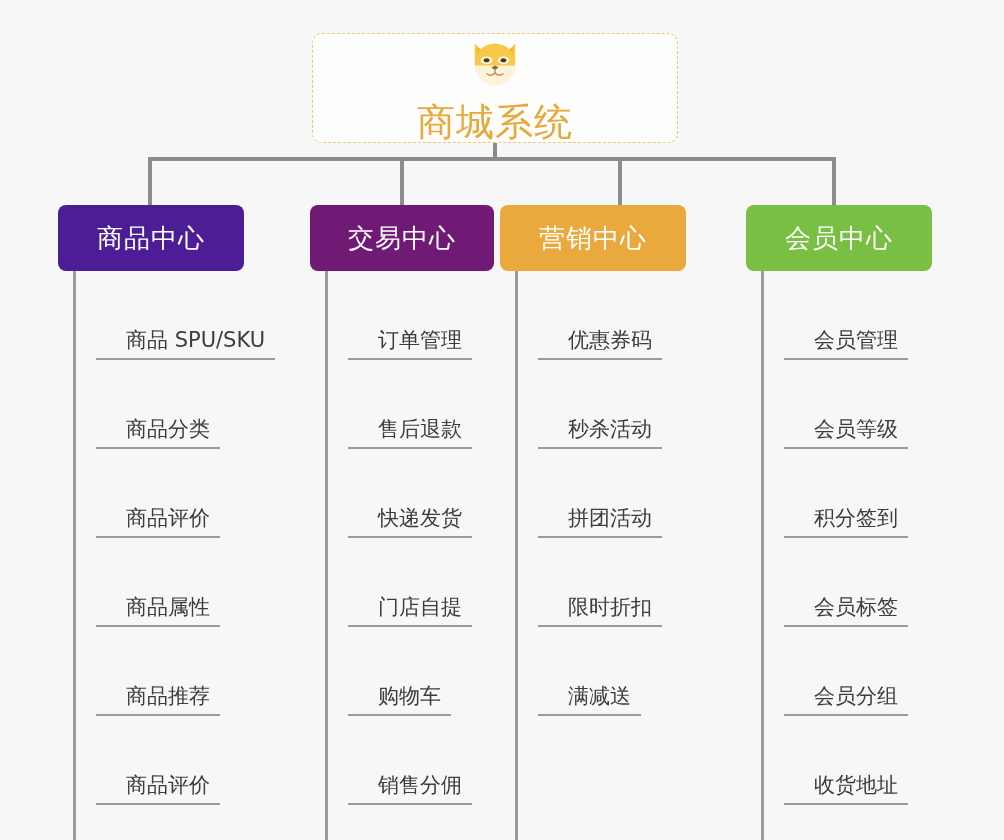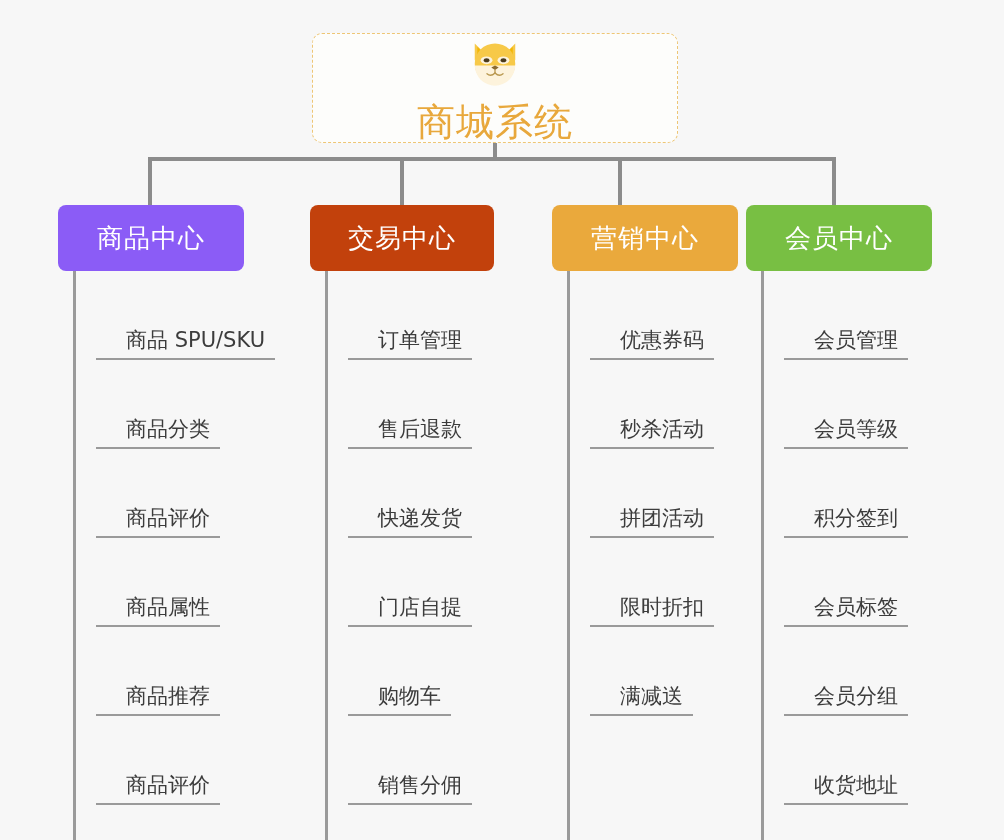--- a/index.html
+++ b/index.html
@@ -65,21 +65,21 @@
   .conn-drop.d3     { left: 618px; }
   .conn-drop.d4     { left: 832px; }
 
   
   .branch {
     position: absolute;
     top: 205px;
   }
   .branch.b1 { left: 58px;  width: 186px; }
   .branch.b2 { left: 310px; width: 184px; }
-  .branch.b3 { left: 552px; width: 186px; }
+  .branch.b3 { left: 500px; width: 186px; }
   .branch.b4 { left: 746px; width: 186px; }
 
   .branch-header {
     height: 66px;
     border-radius: 8px;
     display: flex;
     align-items: center;
     justify-content: center;
     color: #ffffff;
     font-size: 26px;
@@ -139,21 +139,21 @@
   <div class="connector-layer">
     <div class="conn conn-stem" style="background: rgb(140, 140, 140);"></div>
     <div class="conn conn-bus" style="background: rgb(140, 140, 140);"></div>
     <div class="conn conn-drop d1" style="background: rgb(140, 140, 140);"></div>
     <div class="conn conn-drop d2" style="background: rgb(140, 140, 140);"></div>
     <div class="conn conn-drop d3" style="background: rgb(140, 140, 140);"></div>
     <div class="conn conn-drop d4" style="background: rgb(140, 140, 140);"></div>
   </div>
 
   <div class="branch b1">
-    <div class="branch-header" style="background-color: #8b5cf6; text-align: right;">
+    <div class="branch-header" style="background-color: #4c1d95; text-align: right;">
       <span>商品中心</span>
     </div>
     <div class="branch-body">
       <div class="branch-item">
           <span class="item-label">商品 SPU/SKU</span>
         </div>
       <div class="branch-item">
           <span class="item-label">商品分类</span>
         </div>
       <div class="branch-item">
@@ -165,21 +165,21 @@
       <div class="branch-item">
           <span class="item-label">商品推荐</span>
         </div>
       <div class="branch-item">
           <span class="item-label">商品评价</span>
         </div>
     </div>
   </div>
 
   <div class="branch b2">
-    <div class="branch-header" style="background-color: #c2410c;">
+    <div class="branch-header" style="background-color: #701a75;">
       <span>交易中心</span>
     </div>
     <div class="branch-body">
       <div class="branch-item">
           <span class="item-label">订单管理</span>
         </div>
       <div class="branch-item">
           <span class="item-label">售后退款</span>
         </div>
       <div class="branch-item">

